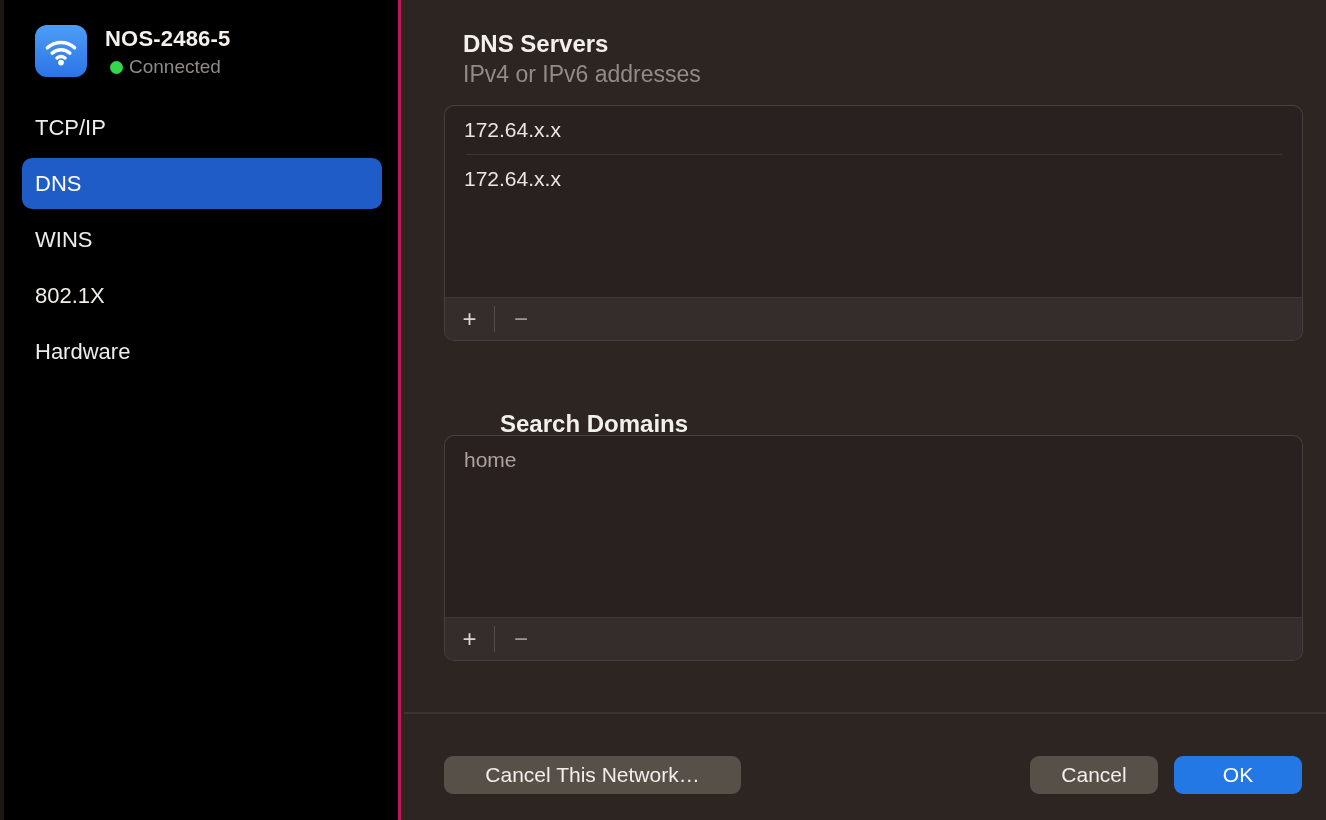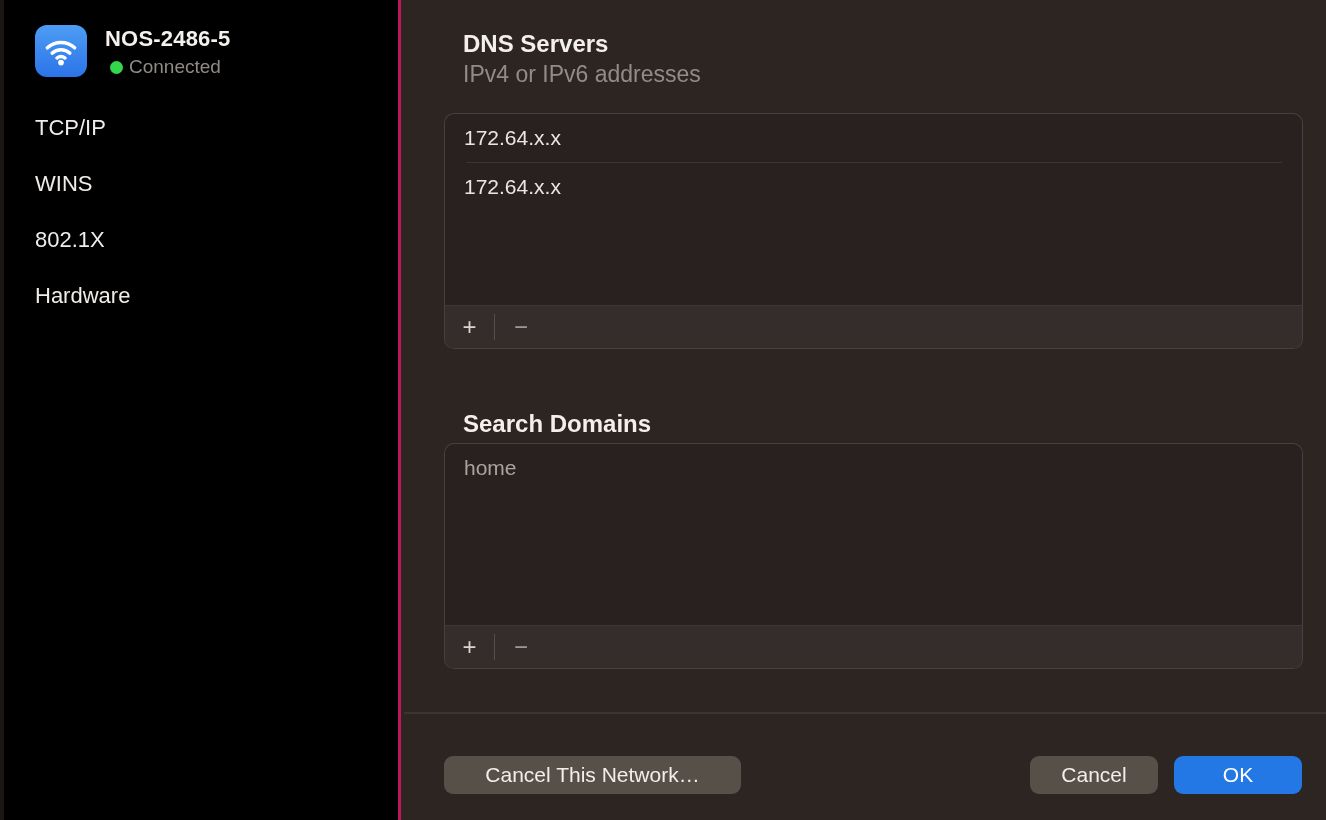--- a/index.html
+++ b/index.html
@@ -58,21 +58,20 @@
     position:absolute; left:59px;
     font-size:23px; color:#918c88;
   }
 
   .listbox {
     position:absolute; left:40px; width:859px;
     border:1px solid rgba(255,255,255,0.14);
     border-radius:10px;
     background:#282120;
     overflow:hidden;
-    margin-top:8px;
   }
   .listbox .rows { position:absolute; top:0; left:0; right:0; }
   .lb-row {
     height:48px; display:flex; align-items:center; padding-left:19px;
     font-size:21px; color:#eae6e3;
   }
   .lb-row.dim { color:#aca39e; }
   .lb-divider {
     height:1px; background:rgba(255,255,255,0.09);
     margin-left:21px; margin-right:20px;
@@ -119,20 +118,21 @@
       <path d="M9.3 16.7 A4.4 4.4 0 0 1 14.7 16.7" stroke="#ffffff" stroke-width="2.3" fill="none" stroke-linecap="round"></path>
       <circle cx="12" cy="19.7" r="1.9" fill="#ffffff"></circle>
     </svg>
   </div>
   <div class="net-name">NOS-2486-5</div>
   <span class="net-status-dot" style="background:#32d74b;"></span>
   <div class="net-status-label">Connected</div>
 
   <div class="side-nav">
     <div class="side-item">TCP/IP</div>
+    <div class="side-item selected">DNS</div>
     <div class="side-item">WINS</div>
     <div class="side-item">802.1X</div>
     <div class="side-item">Hardware</div>
   </div>
 </div>
 
 <div class="panel">
 
   <div class="section-title" style="top:30px;">DNS Servers</div>
   <div class="section-sub" style="top:61px;">IPv4 or IPv6 addresses</div>
@@ -143,21 +143,21 @@
       <div class="lb-divider"></div>
       <div class="lb-row">172.64.x.x</div>
     </div>
     <div class="lb-footer">
       <div class="pm-btn">+</div>
       <div class="pm-sep"></div>
       <div class="pm-btn minus">−</div>
     </div>
   </div>
 
-  <div class="section-title" style="top:410px;">Search Domains</div>
+  <div class="section-title" style="top:410px;margin-left:37px;">Search Domains</div>
 
   <div class="listbox" style="top:435px; height:226px;">
     <div class="rows">
       <div class="lb-row dim">home</div>
     </div>
     <div class="lb-footer">
       <div class="pm-btn">+</div>
       <div class="pm-sep"></div>
       <div class="pm-btn minus">−</div>
     </div>

